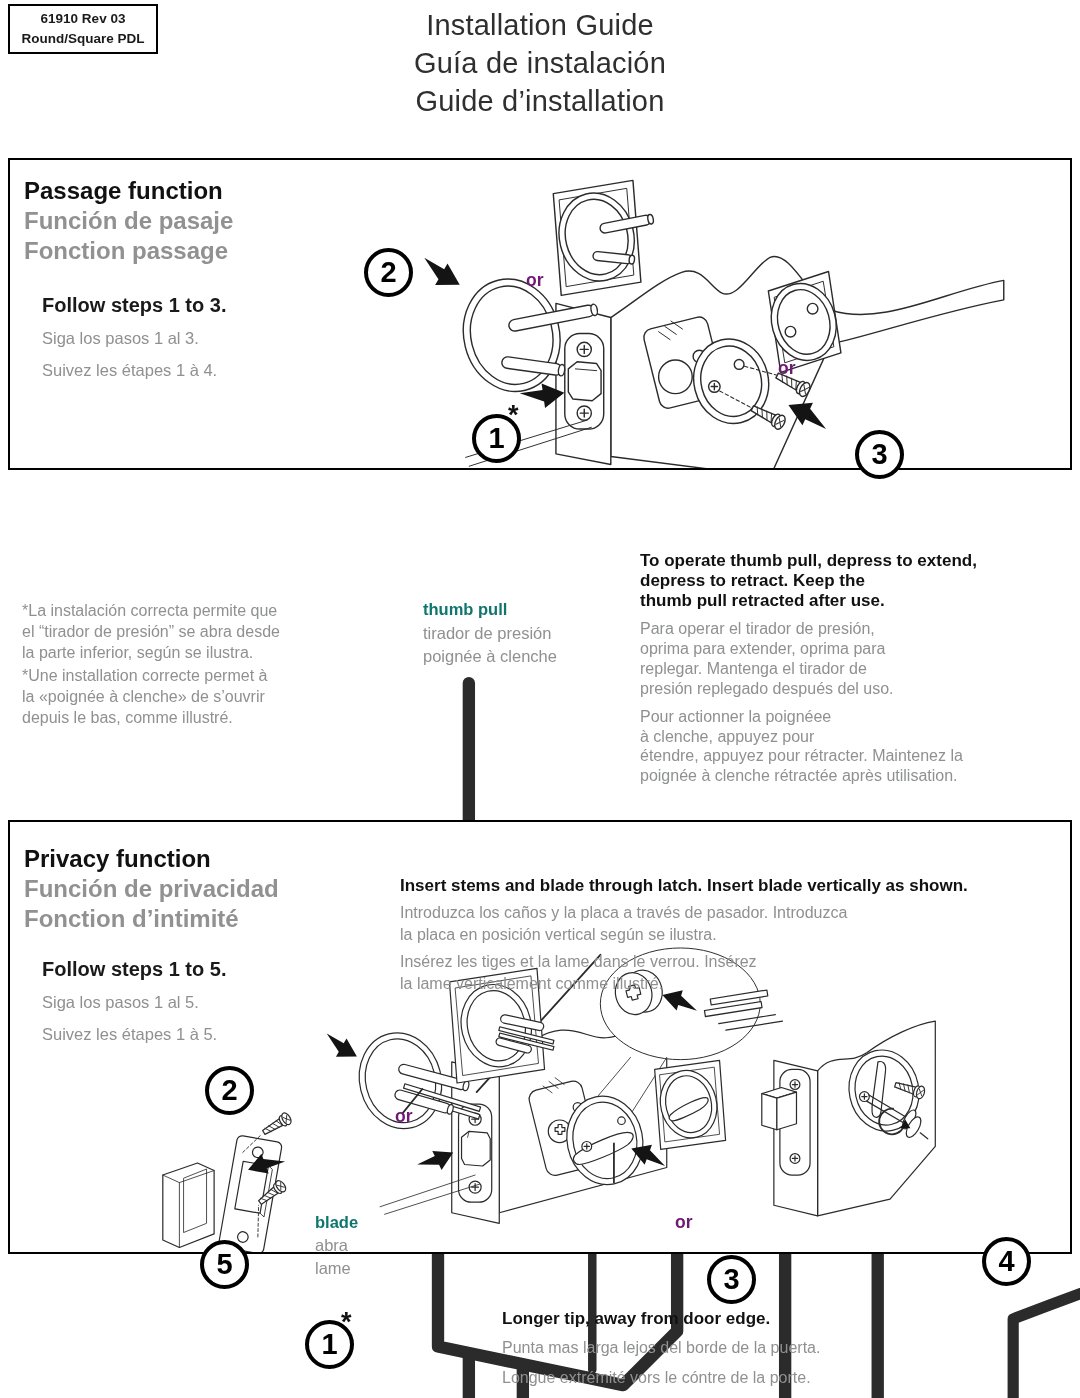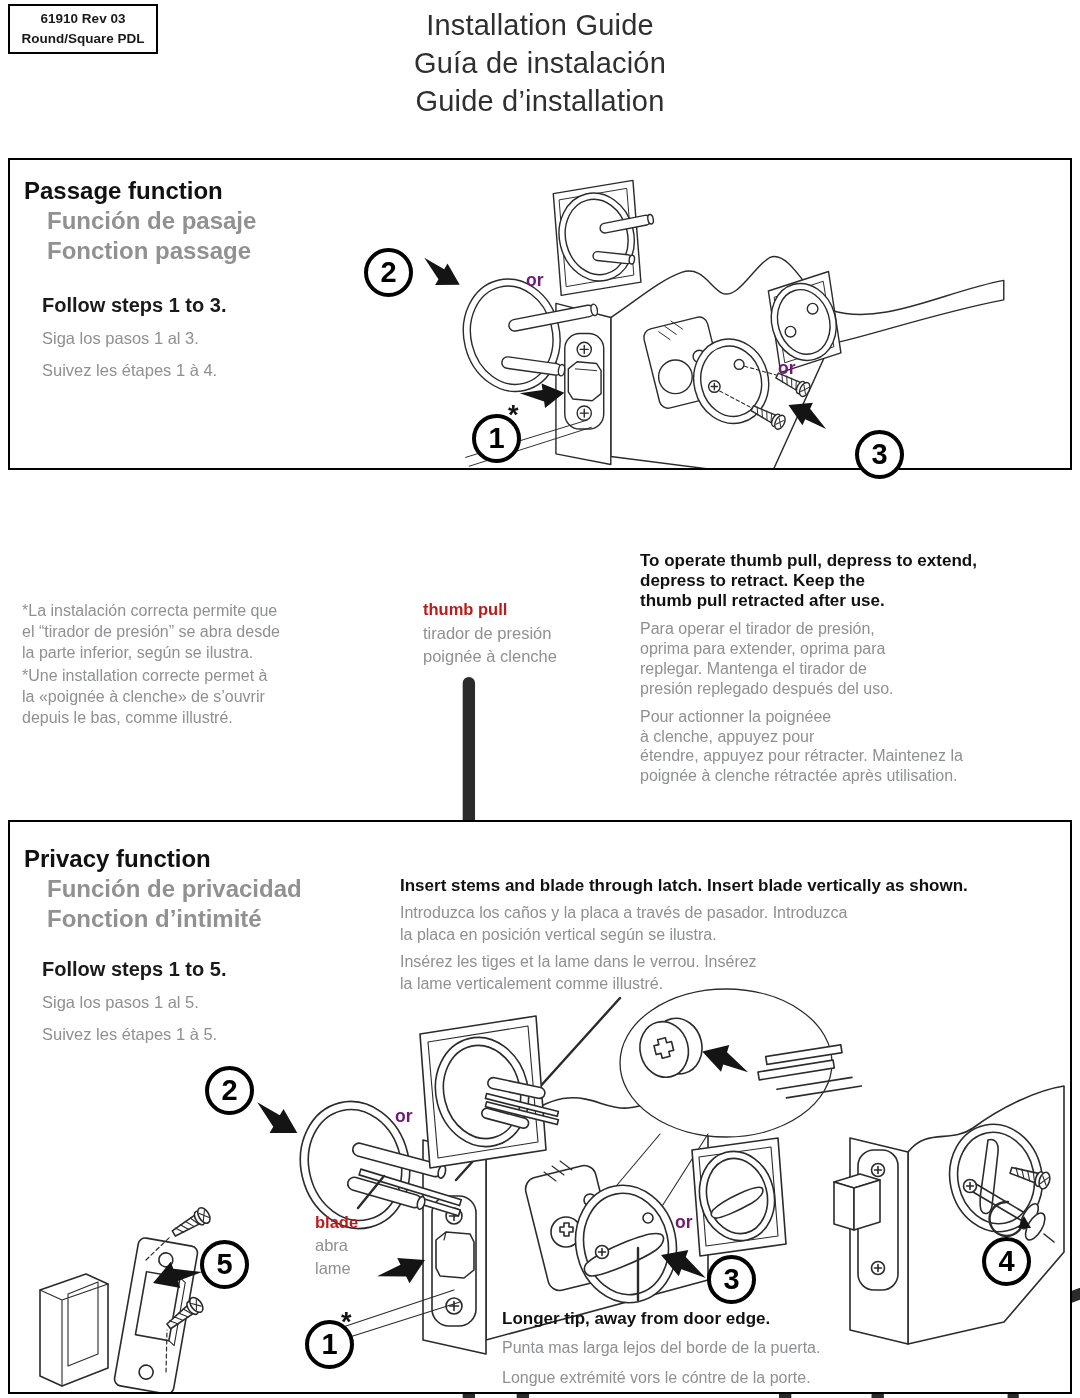--- a/index.html
+++ b/index.html
@@ -1,47 +1,47 @@
 <!DOCTYPE html>
 <html><head>
 <meta charset="utf-8">
 <style>
   html,body{margin:0;padding:0;background:#fff;}
   .page{position:relative;width:1080px;height:1398px;background:#fff;overflow:hidden;
         font-family:"Liberation Sans", sans-serif;color:#1a1a1a;}
   .abs{position:absolute;}
   .panel{position:absolute;left:8px;width:1064px;border:2px solid #000;background:#fff;box-sizing:border-box;}
   .panel-passage{top:158px;height:312px;}
-  .panel-privacy{top:820px;height:574px;}
+  .panel-privacy{top:820px;height:434px;}
   svg.art{position:absolute;left:0;top:0;width:100%;height:100%;}
   svg.art path,svg.art rect,svg.art line,svg.art ellipse,svg.art circle
     {stroke:#2b2b2b;stroke-width:1.6;fill:none;stroke-linecap:round;stroke-linejoin:round;}
   svg.art .f{fill:#fff;}
   svg.art .blk{fill:#141414;stroke:none;}
   svg.art .thin{stroke-width:1.1;}
   svg.art .lead{stroke-width:2.4;}
   svg.art .dash{stroke-dasharray:4 3;stroke-width:1.2;}
   .docref{position:absolute;left:8px;top:4px;width:146px;height:46px;border:2px solid #000;
           display:flex;flex-direction:column;align-items:center;justify-content:center;
           font-size:13.5px;font-weight:600;line-height:1.45;text-align:center;}
   .title{position:absolute;left:0;top:6px;width:1080px;text-align:center;
          font-size:29px;font-weight:300;line-height:38px;color:#2f2f2f;letter-spacing:.2px;}
   .hgroup div{font-size:24px;font-weight:bold;line-height:30px;color:#111;}
-  .hgroup div.sub{color:#919191;margin-left:23px;}
+  .hgroup div.sub{color:#919191;}
   .steps-b{font-size:20px;font-weight:bold;margin-bottom:12px;}
   .steps-m{font-size:16.5px;margin-bottom:13px;}
   .muted{color:#8f9092;}
   .bold17{font-size:17px;font-weight:bold;color:#111;}
   .body{font-size:16px;}
   .pre{white-space:pre-line;}
   .badge{position:absolute;width:41px;height:41px;border:4px solid #000;border-radius:50%;background:#fff;
          display:flex;align-items:center;justify-content:center;font-size:29px;font-weight:bold;color:#000;z-index:6;}
   .or{position:absolute;font-size:17.5px;font-weight:600;color:#701a75;z-index:6;}
   .ast{position:absolute;font-size:27px;font-weight:700;color:#111;z-index:6;}
-  .lbl-b{font-size:16.5px;font-weight:bold;color:#b91c1c;}
+  .lbl-b{font-size:16.5px;font-weight:bold;color:#0f766e;}
   .lbl{font-size:16.5px;}
 </style>
 </head>
 <body>
 
 <svg class="art" width="0" height="0" style="position:absolute" aria-hidden="true">
   <defs>
     <g id="arrowH">
         <path class="blk" d="M0,-6.5 L26,-6.5 L26,-14 L50,0 L26,14 L26,6.5 Z"></path>
       </g>

